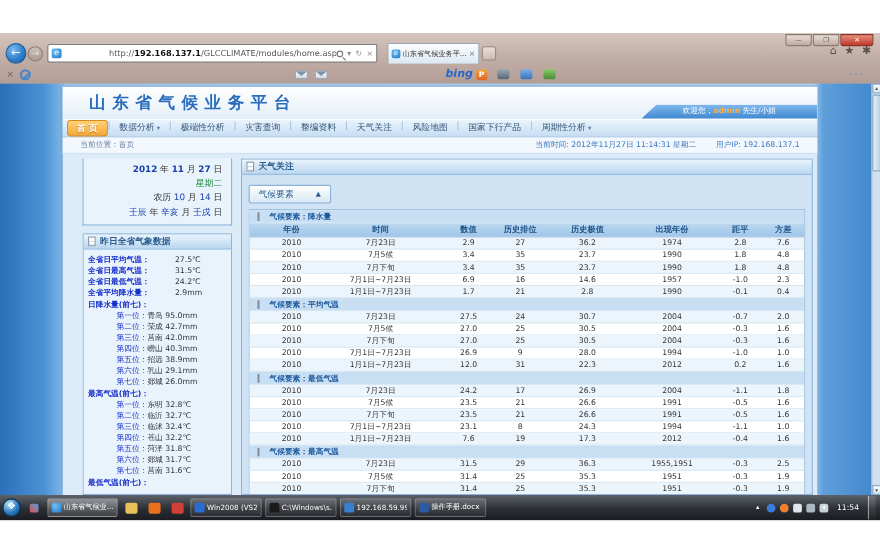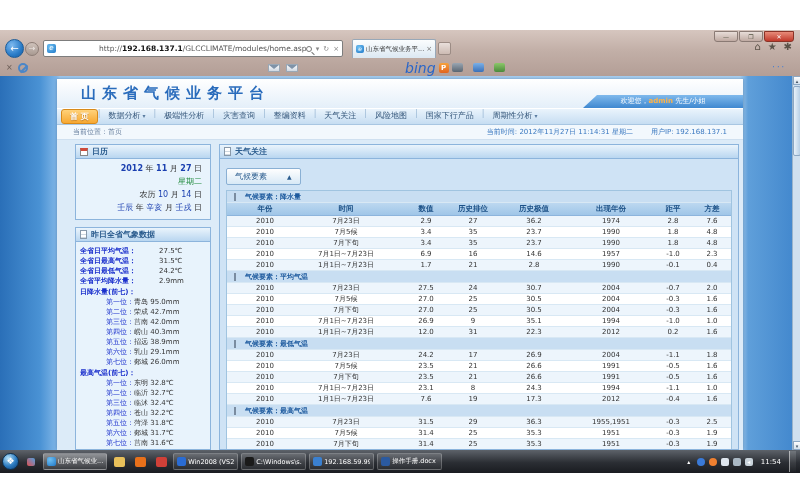--- a/index.html
+++ b/index.html
@@ -32,21 +32,21 @@
   .newtab { position:absolute; left:438px; top:4px; width:13px; height:13px; background:linear-gradient(#e9dfdb,#cdbbb3); border:1px solid #9c8c85; border-radius:2px; }
   .chrome-right { position:absolute; right:8px; top:3px; display:flex; gap:7px; color:#5a5248; font-size:10px; }
   .tool-row { position:absolute; left:0; top:29px; width:800px; height:17px; display:flex; align-items:center; font-size:8px; color:#6a5c55; }
   .tr-left { margin-left:6px; display:flex; gap:5px; align-items:center; }
   .slash-ico { width:10px; height:10px; border-radius:50%; border:2px solid #4a86c8; position:relative; }
   .slash-ico::after { content:""; position:absolute; left:-1px; top:3px; width:10px; height:2px; background:#4a86c8; transform:rotate(-45deg); }
   .tr-mail { position:absolute; left:268px; display:flex; gap:6px; }
   .mail-ico { width:12px; height:8px; background:linear-gradient(#fdfdfd,#cfd8e2); border:1px solid #9aa8b6; position:relative; }
   .mail-ico::after { content:""; position:absolute; left:0; top:0; border-left:5px solid transparent; border-right:5px solid transparent; border-top:4px solid #7f93a8; }
   .tr-bing { position:absolute; left:405px; display:flex; align-items:center; gap:3px; }
-  .bing-word { font-size:14px; font-weight:normal; font-style:italic; color:#2a66c8; }
+  .bing-word { font-size:10px; font-weight:bold; font-style:italic; color:#2a66c8; }
   .bing-p { width:10px; height:10px; background:linear-gradient(#f6a23c,#e2641e); border-radius:2px; color:#fff; font-size:7px; font-weight:bold; text-align:center; line-height:10px; }
   .tr-icons { position:absolute; left:452px; display:flex; gap:10px; }
   .sq-ico { width:11px; height:9px; border-radius:2px; }
   .tr-dots { position:absolute; right:14px; color:#3a7ad8; font-size:8px; letter-spacing:2px; }
 
   
   .viewport { position:absolute; left:0; top:46px; width:800px; height:374px; overflow:hidden;
     background:linear-gradient(90deg,#2a6fb8 0px,#4a92d4 40px,#7db4e6 56px,#9dc8ee 60px,#a9d0f0 740px,#5f9fda 748px,#3f85cc 800px); }
   .page-scroll { position:absolute; right:0; top:0; width:8px; height:374px; background:#cfe0ef; border-left:1px solid #9ab4cc; }
   .ps-btn { width:8px; height:9px; background:linear-gradient(#fdfdfd,#d4e2ee); border:1px solid #8ca8c4; font-size:5px; line-height:8px; text-align:center; color:#456; }
@@ -210,24 +210,20 @@
           <span class="crumb">当前位置：首页</span>
           <span class="crumb-right">
             <span>当前时间: 2012年11月27日 11:14:31 星期二</span>
             <span>用户IP: 192.168.137.1</span>
           </span>
         </div>
 
         <div class="content-row">
 
           <div class="sidebar">
-            <div class="panel-hd">
-              <span class="cal-ico"></span>
-              <span>日历</span>
-            </div>
             <div class="cal-body">
               <div class="cal-l1"><span>2012</span><span class="k"> 年 </span><span>11</span><span class="k"> 月 </span><span>27</span><span class="k"> 日</span></div>
               <div class="cal-l2">星期二</div>
               <div class="cal-l3"><span class="k">农历 </span><span>10</span><span class="k"> 月 </span><span>14</span><span class="k"> 日</span></div>
               <div class="cal-l4"><span>壬辰</span><span class="k"> 年 </span><span>辛亥</span><span class="k"> 月 </span><span>壬戌</span><span class="k"> 日</span></div>
             </div>
 
             <div class="side-panel2">
               <div class="panel-hd">
                 <span class="page-ico"></span>
@@ -376,21 +372,21 @@
                     <div>2004</div>
                     <div>-0.3</div>
                     <div>1.6</div>
                   </div>
                   <div class="trow tdata">
                     <div></div>
                     <div>2010</div>
                     <div>7月1日~7月23日</div>
                     <div>26.9</div>
                     <div>9</div>
-                    <div>35.1</div>
+                    <div>28.0</div>
                     <div>1994</div>
                     <div>-1.0</div>
                     <div>1.0</div>
                   </div>
                   <div class="trow tdata">
                     <div></div>
                     <div>2010</div>
                     <div>1月1日~7月23日</div>
                     <div>12.0</div>
                     <div>31</div>

